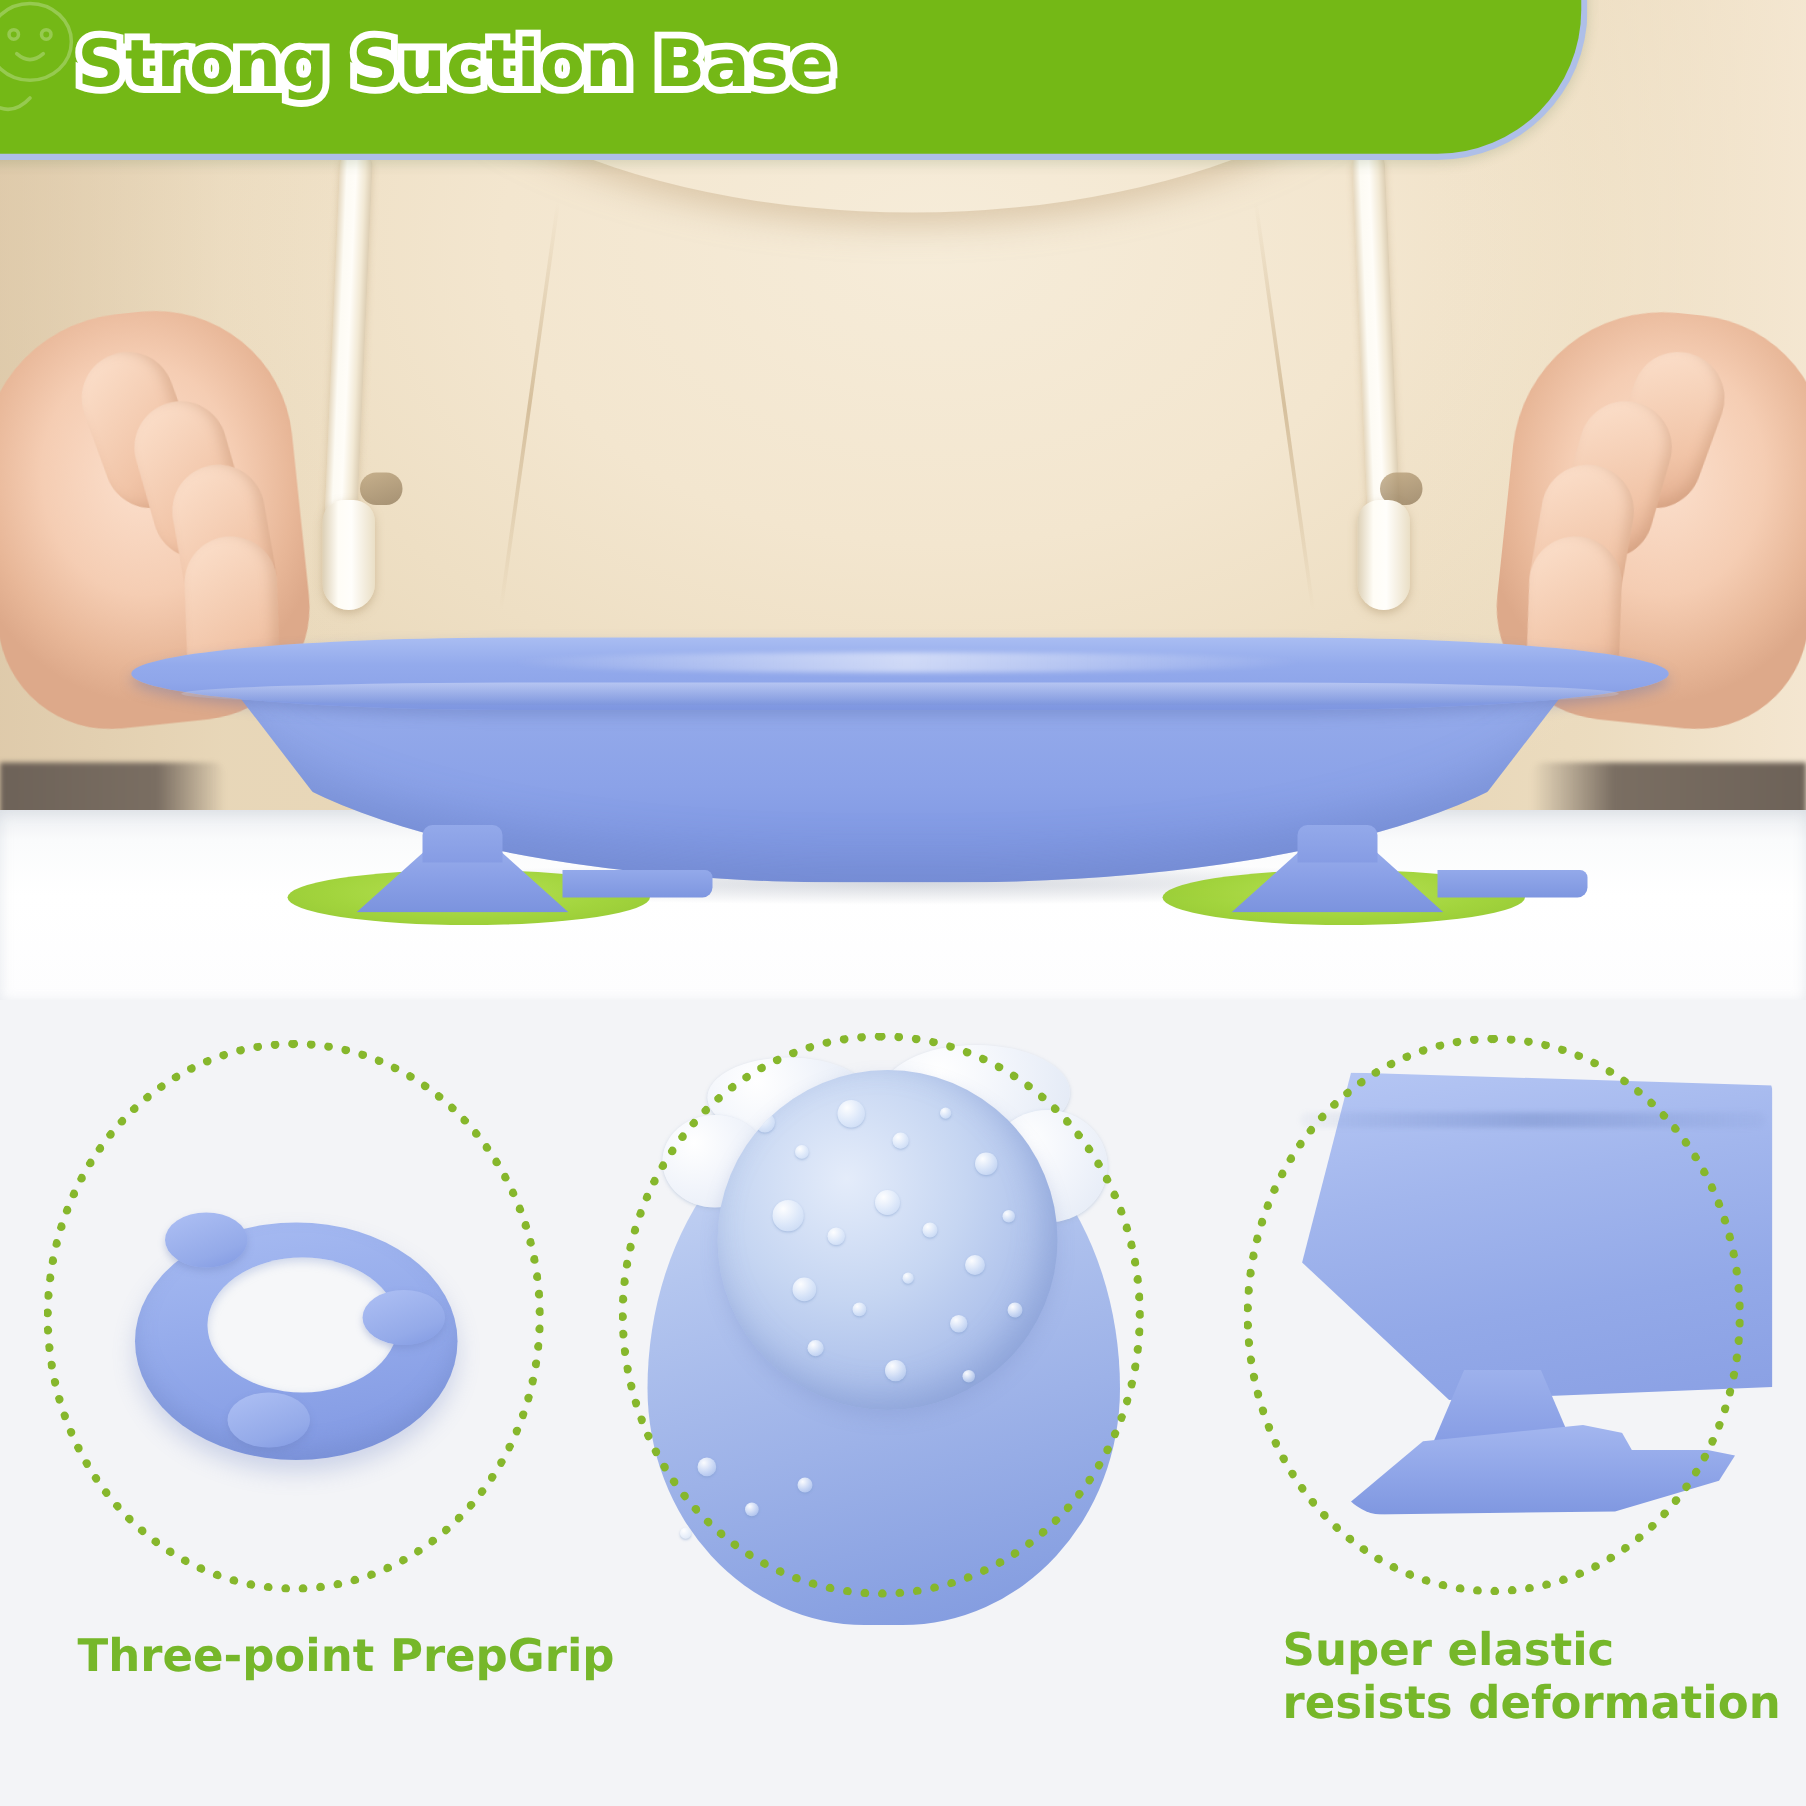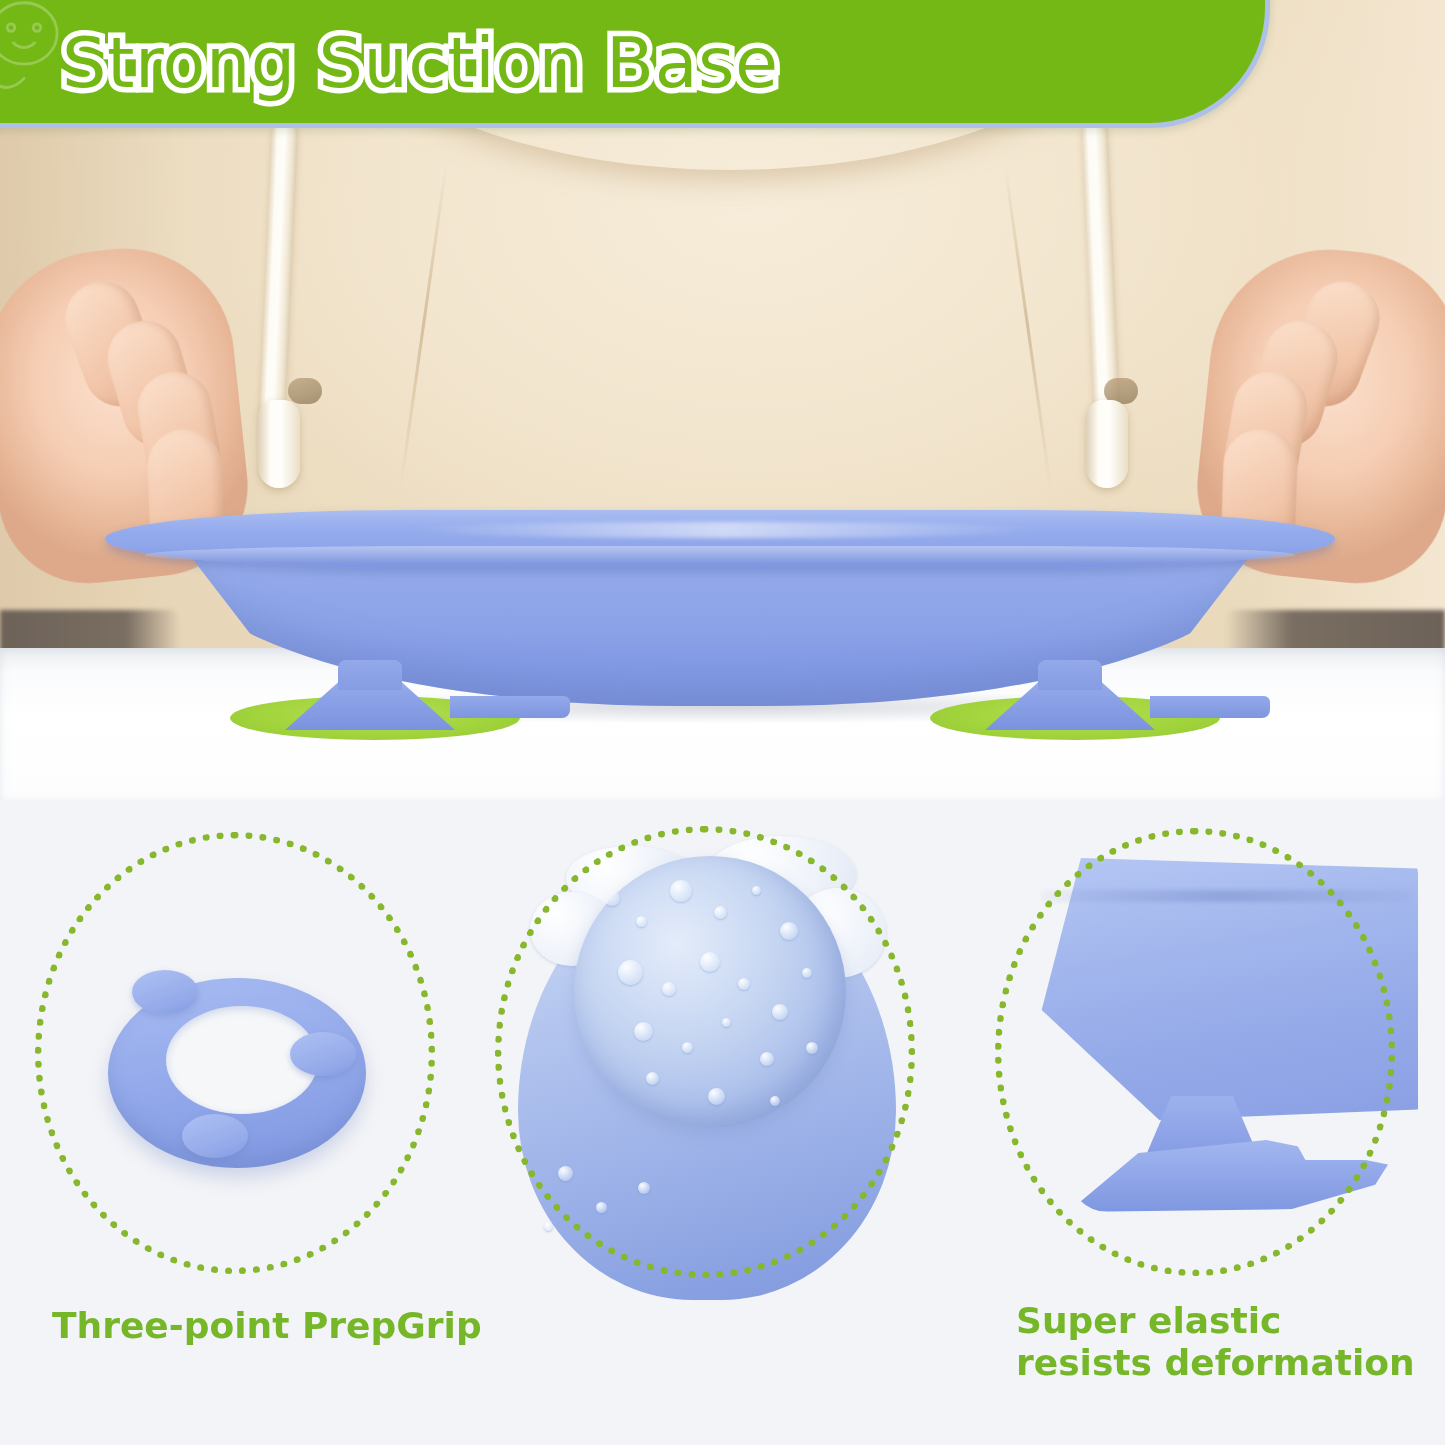--- a/index.html
+++ b/index.html
@@ -171,21 +171,21 @@
     background:#74b816;
     border-radius:0 0 120px 0;
     border-bottom:5px solid #aebfe8;
     border-right:5px solid #aebfe8;
     box-shadow:0 3px 9px rgba(80,110,60,.18);
     overflow:visible;
     z-index:6;
   }
   .banner-title {
     position:absolute; left:92px; top:46px;
-    font-size:70px; font-weight:normal; letter-spacing:.5px;
+    font-size:52px; font-weight:bold; letter-spacing:.5px;
     color:#74b816;
     -webkit-text-stroke:11px #ffffff;
     paint-order: stroke fill;
     white-space:nowrap;
     font-family:"DejaVu Sans", sans-serif;
   }
 
   
   .features {
     position:absolute; left:0; top:800px; width:1445px; height:645px;
@@ -286,20 +286,21 @@
     position:absolute; left:330px; top:306px; width:86px; height:44px;
     background:#f3f4f7;
     clip-path: polygon(0% 38%, 100% 0%, 100% 100%, 18% 100%);
   }
 
   
   .caption {
     position:absolute; width:470px;
     font-weight:bold; color:#76b72a; font-size:36px; line-height:1.16;
     font-family:"DejaVu Sans", sans-serif;
+    margin-left:10px;
   }
   .caption.c1 { left:0;   top:1305px; padding-left:52px; }
   .caption.c2 { left:470px; top:1300px; padding-left:48px; }
   .caption.c3 { left:960px; top:1300px; padding-left:56px; width:485px; }
   .cap-line { display:block; white-space:nowrap; }
 
   
   .wm { position:absolute; opacity:.35; pointer-events:none; }
   .wm.hdr{ left:-6px; top:-4px;   width:120px; height:130px; opacity:.45; }
 </style>

